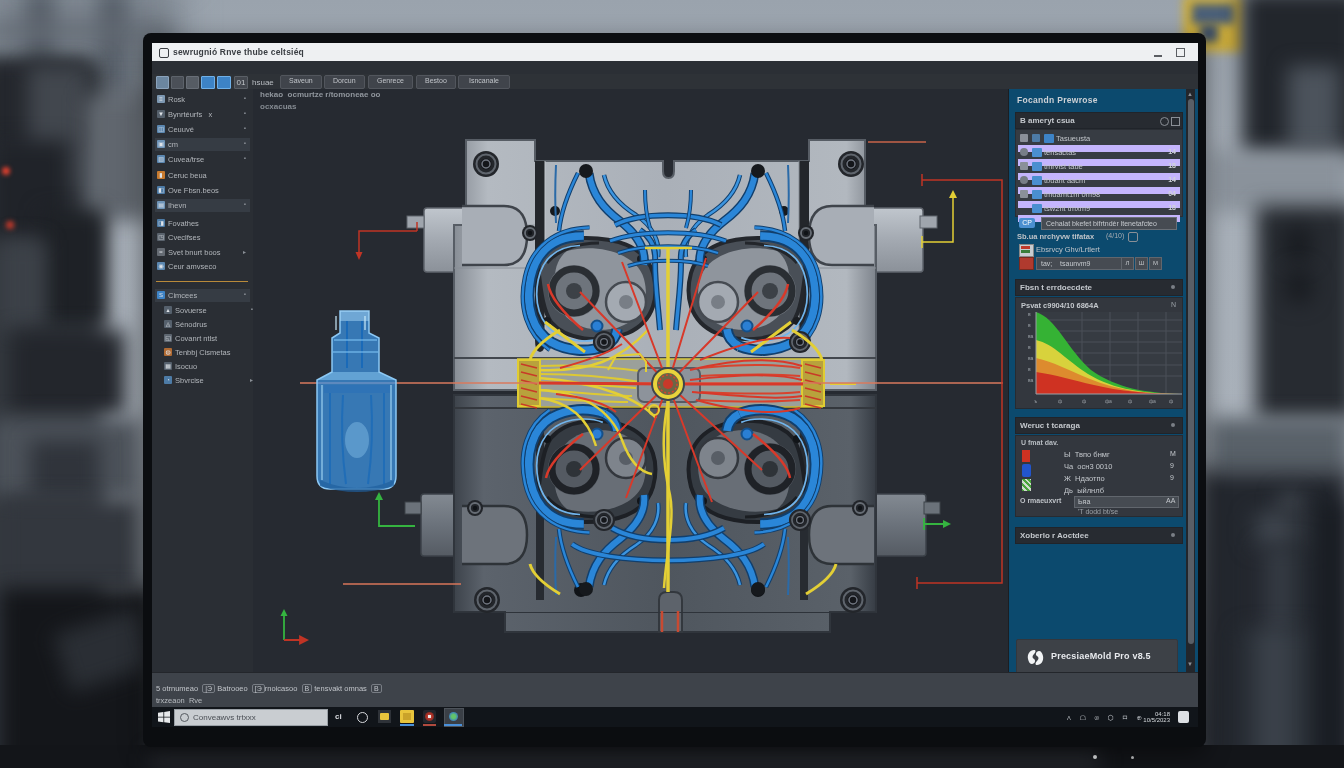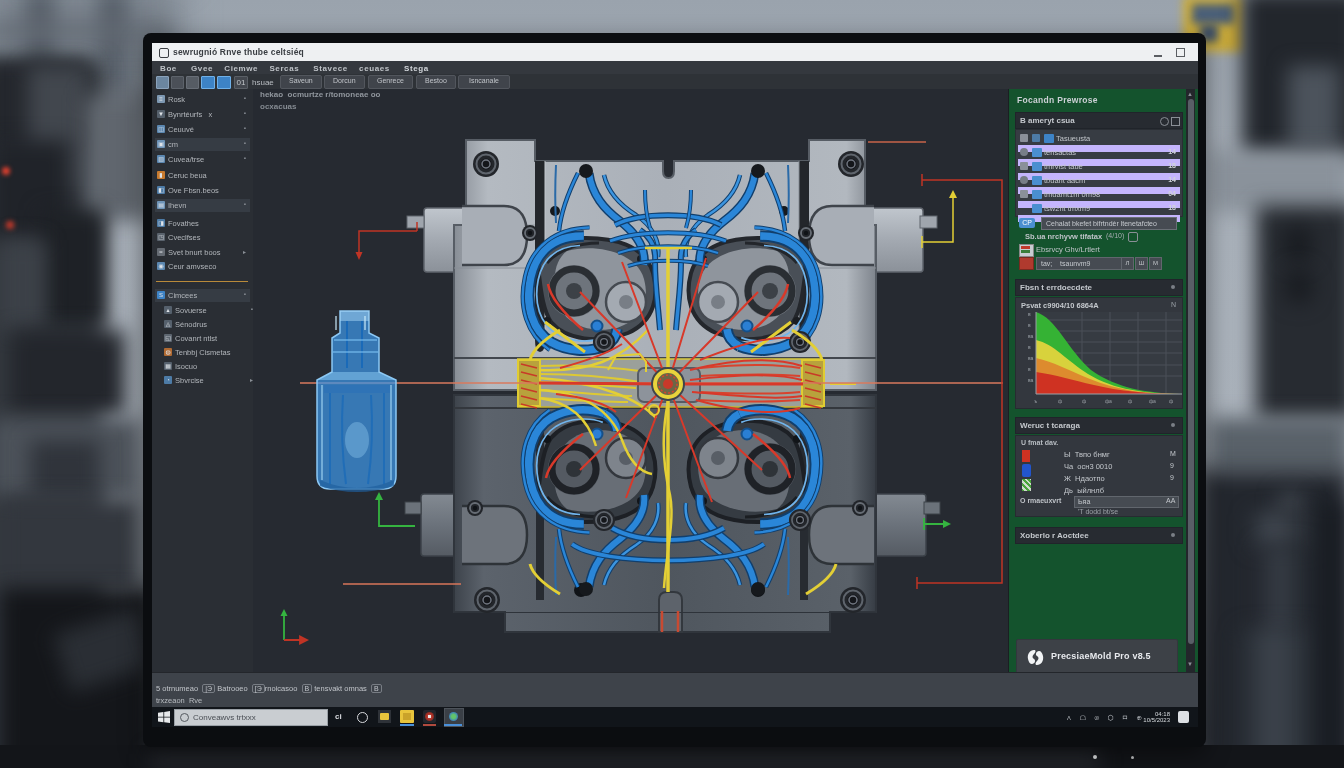--- a/index.html
+++ b/index.html
@@ -77,23 +77,20 @@
   <div class="abs" id="bezel" style="left:143px;top:33px;width:1063px;height:714px;background:#0b0d10;border-radius:8px;box-shadow:0 8px 24px rgba(0,0,0,.45);"></div>
   <div class="abs" id="screen" style="left:152px;top:43px;width:1046px;height:684px;background:#2b2f35;overflow:hidden;">
 
     <div class="abs" style="left:0;top:0;width:1046px;height:18px;background:#eef0f2;">
       <div class="abs" style="left:7px;top:5px;width:8px;height:8px;border:1px solid #3a3d42;border-radius:2px;"></div>
       <div class="abs" style="left:21px;top:4px;font-size:8.5px;font-weight:bold;color:#393d42;letter-spacing:.2px;text-align:right;">sewrugnió Rnve  thube celtsiéq</div>
       <div class="abs" style="left:1002px;top:7px;width:8px;height:5px;border-bottom:2px solid #5a5d62;"></div>
       <div class="abs" style="left:1024px;top:5px;width:7px;height:7px;border:1px solid #5a5d62;"></div>
     </div>
 
-    <div class="abs" style="left:0;top:18px;width:1046px;height:13px;background:#34383e;">
-      <div class="txt abs" style="left:8px;top:2.5px;font-size:8px;font-weight:bold;color:#bfc3c8;letter-spacing:.6px;">Boe&nbsp;&nbsp;&nbsp;&nbsp;&nbsp;Gvee&nbsp;&nbsp;&nbsp;&nbsp;Ciemwe&nbsp;&nbsp;&nbsp;&nbsp;Sercas&nbsp;&nbsp;&nbsp;&nbsp;&nbsp;Stavece&nbsp;&nbsp;&nbsp;&nbsp;ceuaes&nbsp;&nbsp;&nbsp;&nbsp;&nbsp;<b style="color:#d2d6db">Stega</b></div>
-    </div>
 
     <div class="abs" style="left:0;top:31px;width:1046px;height:15px;background:#2e3237;border-bottom:1px solid #1d2024;">
       <div class="abs" style="left:4px;top:2px;width:11px;height:11px;background:#6b86a0;border:1px solid #8aa2bb;border-radius:1px;"></div>
       <div class="abs" style="left:19px;top:2px;width:11px;height:11px;background:#4b5058;border:1px solid #5d636b;border-radius:1px;"></div>
       <div class="abs" style="left:34px;top:2px;width:11px;height:11px;background:#565c64;border:1px solid #686e77;border-radius:1px;"></div>
       <div class="abs" style="left:49px;top:2px;width:12px;height:11px;background:#3d83c6;border:1px solid #6fb0e8;border-radius:1px;"></div>
       <div class="abs" style="left:65px;top:2px;width:12px;height:11px;background:#3d83c6;border:1px solid #6fb0e8;border-radius:1px;"></div>
       <div class="abs" style="left:82px;top:2px;width:12px;height:11px;background:#43474e;border:1px solid #5a5f66;border-radius:1px;color:#c2c6ca;font-size:8px;text-align:center;line-height:11px;">01</div>
       <div class="txt abs" style="left:100px;top:4px;font-size:8px;color:#b9bdc2;">hsuae</div>
       <div class="abs txt" style="left:128px;top:1px;height:10px;padding:1px 8px;background:#40444b;border:1px solid #52565d;border-radius:2px;font-size:7px;color:#c0c4c9;">Saveun</div>
@@ -382,39 +379,39 @@
           <path d="M924,524 L945,524 M924,518 L924,530"></path>
           <path d="M951,524 l-8,-4 l0,8 z" fill="#35b440" stroke="none"></path>
           <path d="M284,614 L284,640"></path>
           <path d="M284,609 l-3.5,7 l7,0 z" fill="#35b440" stroke="none"></path>
         </g>
         <path d="M284,640 L303,640 M307,640 l-7,-3.5 l0,7 z" stroke="#c03425" stroke-width="1.8" fill="#c03425"></path>
         <path d="M662,611 L662,632 M678,611 L678,632" stroke="#c84a32" stroke-width="2.5" fill="none"></path>
       </svg>
     </div>
 
-    <div class="abs" style="left:856px;top:46px;width:190px;height:583px;background:#14532d;border-left:1px solid #1b1e22;">
+    <div class="abs" style="left:856px;top:46px;width:190px;height:583px;background:#0c4a6e;border-left:1px solid #1b1e22;">
       <div class="abs" style="left:8px;top:6px;font-size:8.5px;font-weight:bold;color:#ccd0d5;letter-spacing:.3px;">Focandn Prewrose</div>
 
       <div class="abs" style="left:6px;top:23px;width:166px;height:15px;background:#272b31;border:1px solid #20242a;">
         <div class="abs" style="left:4px;top:3px;font-size:8px;font-weight:bold;color:#c4c8cd;">B ameryt csua</div>
         <div class="abs" style="left:144px;top:4px;width:7px;height:7px;border:1px solid #8a8f96;border-radius:50%;"></div>
         <div class="abs" style="left:155px;top:4px;width:7px;height:7px;border:1px solid #8a8f96;"></div>
       </div>
       <div class="abs" style="left:6px;top:40px;width:166px;height:86px;background:#373c43;border:1px solid #2a2e34;">
         <div class="prow" style="top:2px;"><i style="background:#8a9099;"></i><i style="background:#4d7ba6;"></i><i class="big" style="background:#3d83c6;"></i><span>Tasueusta</span></div>
         <div class="prow" style="top:16px;"><i class="rnd" style="background:#777e87;"></i><i class="big" style="background:#4a8fd0;"></i><span>tensactas</span><b>14</b></div>
         <div class="prow" style="top:30px;"><i style="background:#8a9099;"></i><i class="big" style="background:#4a8fd0;"></i><span>tmrvist taue</span><b>18</b></div>
         <div class="prow" style="top:44px;"><i class="rnd" style="background:#777e87;"></i><i class="big" style="background:#4a8fd0;"></i><span>tbuant aacm</span><b>14</b></div>
         <div class="prow" style="top:58px;"><i style="background:#8a9099;"></i><i class="big" style="background:#4a8fd0;"></i><span>tmuamt1m 0m98</span><b>04</b></div>
         <div class="prow" style="top:72px;"><i style="background:transparent;"></i><i class="big" style="background:#4a8fd0;"></i><span>tsw2nt tmxm9</span><b>18</b></div>
       </div>
       <div class="abs" style="left:10px;top:129px;width:16px;height:10px;background:#4a8fd0;border-radius:2px;font-size:7px;color:#fff;text-align:center;line-height:10px;">CP</div>
       <div class="abs" style="left:32px;top:128px;width:130px;height:11px;background:#464b52;border:1px solid #6a6f76;font-size:7px;color:#c6cacf;line-height:11px;padding-left:4px;white-space:nowrap;overflow:hidden;">Cehalat bkefet bifrtndèr  ltenetafcteo</div>
-      <div class="abs" style="left:16px;top:143px;font-size:7.5px;font-weight:bold;color:#bfc3c8;">Sb.ua nrchyvw tifatax</div>
+      <div class="abs" style="left:8px;top:143px;font-size:7.5px;font-weight:bold;color:#bfc3c8;">Sb.ua nrchyvw tifatax</div>
       <div class="abs" style="left:97px;top:143px;font-size:7px;color:#a8adb3;">(4/10)</div>
       <div class="abs" style="left:119px;top:143px;width:8px;height:8px;border:1px solid #8a8f96;border-radius:2px;"></div>
       <div class="abs" style="left:10px;top:155px;width:13px;height:11px;background:#c8ccd1;border:1px solid #888;">
           <div style="margin:1px;width:9px;height:3px;background:#c0392b;"></div>
           <div style="margin:1px;width:9px;height:3px;background:#3a7d3a;"></div>
         </div>
       <div class="abs" style="left:27px;top:156px;font-size:7.5px;color:#c0c4c9;">Ebsrvcy  Ghv/Lrtlert</div>
       <div class="abs" style="left:10px;top:168px;width:13px;height:11px;background:#b03a2e;border:1px solid #7a2a20;"></div>
       <div class="abs" style="left:27px;top:168px;width:82px;height:11px;background:#464b52;border:1px solid #61666d;font-size:7px;color:#c6cacf;line-height:11px;padding-left:4px;">tav;&nbsp;&nbsp;&nbsp;&nbsp;tsaunvm9</div>
       <div class="abs pbtn" style="left:112px;top:168px;">Л</div>

